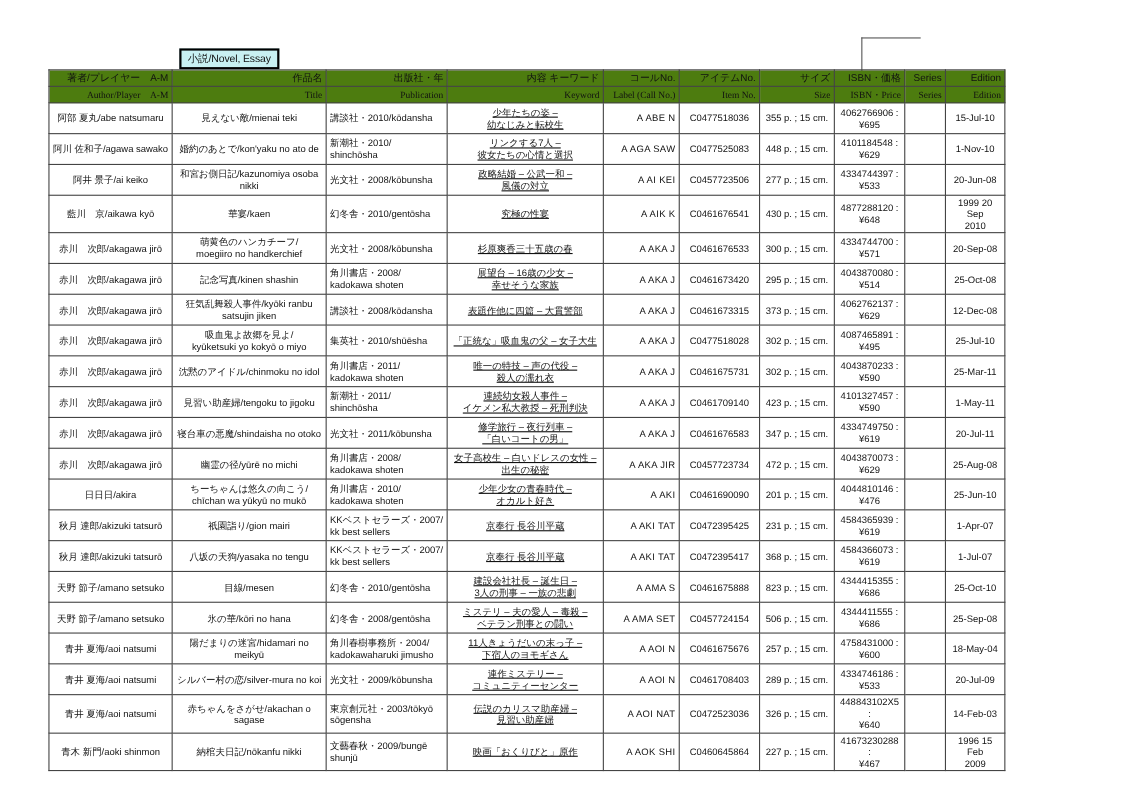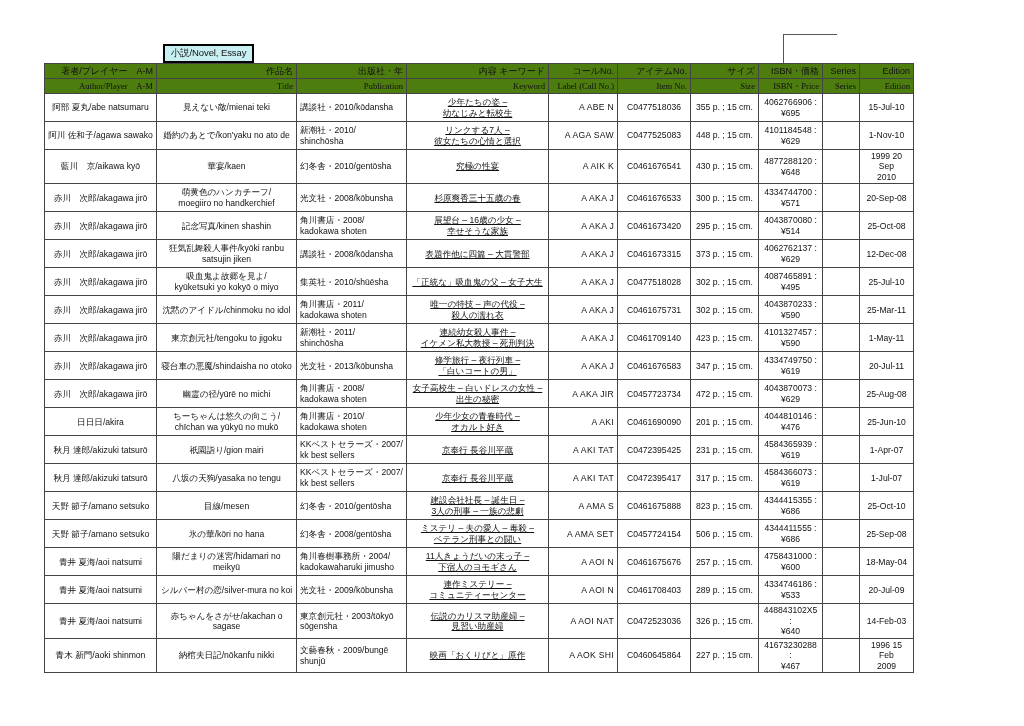--- a/index.html
+++ b/index.html
@@ -163,20 +163,32 @@
           <td class="c-pub">新潮社・2010/<br>shinchōsha</td>
           <td class="c-keyword">リンクする7人 –<br>彼女たちの心情と選択</td>
           <td class="c-label">A  AGA  SAW</td>
           <td class="c-item">C0477525083</td>
           <td class="c-size">448 p. ; 15 cm.</td>
           <td class="c-isbn">4101184548 :<br>¥629</td>
           <td class="c-series"></td>
           <td class="c-edition">1-Nov-10</td>
         </tr>
         <tr>
+          <td class="c-author">阿井 景子/ai keiko</td>
+          <td class="c-title">和宮お側日記/kazunomiya osoba nikki</td>
+          <td class="c-pub">光文社・2008/kōbunsha</td>
+          <td class="c-keyword">政略結婚 – 公武一和 –<br>風儀の対立</td>
+          <td class="c-label">A  AI  KEI</td>
+          <td class="c-item">C0457723506</td>
+          <td class="c-size">277 p. ; 15 cm.</td>
+          <td class="c-isbn">4334744397 :<br>¥533</td>
+          <td class="c-series"></td>
+          <td class="c-edition">20-Jun-08</td>
+        </tr>
+        <tr>
           <td class="c-author">藍川　京/aikawa kyō</td>
           <td class="c-title">華宴/kaen</td>
           <td class="c-pub">幻冬舎・2010/gentōsha</td>
           <td class="c-keyword">究極の性宴</td>
           <td class="c-label">A  AIK  K</td>
           <td class="c-item">C0461676541</td>
           <td class="c-size">430 p. ; 15 cm.</td>
           <td class="c-isbn">4877288120 :<br>¥648</td>
           <td class="c-series"></td>
           <td class="c-edition">1999 20 Sep<br>2010</td>
@@ -236,34 +248,34 @@
           <td class="c-keyword">唯一の特技 – 声の代役 –<br>殺人の濡れ衣</td>
           <td class="c-label">A  AKA  J</td>
           <td class="c-item">C0461675731</td>
           <td class="c-size">302 p. ; 15 cm.</td>
           <td class="c-isbn">4043870233 :<br>¥590</td>
           <td class="c-series"></td>
           <td class="c-edition">25-Mar-11</td>
         </tr>
         <tr>
           <td class="c-author">赤川　次郎/akagawa jirō</td>
-          <td class="c-title">東京創元社/tengoku to jigoku</td>
+          <td class="c-title">見習い助産婦/tengoku to jigoku</td>
           <td class="c-pub">新潮社・2011/<br>shinchōsha</td>
           <td class="c-keyword">連続幼女殺人事件 –<br>イケメン私大教授 – 死刑判決</td>
           <td class="c-label">A  AKA  J</td>
           <td class="c-item">C0461709140</td>
           <td class="c-size">423 p. ; 15 cm.</td>
           <td class="c-isbn">4101327457 :<br>¥590</td>
           <td class="c-series"></td>
           <td class="c-edition">1-May-11</td>
         </tr>
         <tr>
           <td class="c-author">赤川　次郎/akagawa jirō</td>
           <td class="c-title">寝台車の悪魔/shindaisha no otoko</td>
-          <td class="c-pub">光文社・2013/kōbunsha</td>
+          <td class="c-pub">光文社・2011/kōbunsha</td>
           <td class="c-keyword">修学旅行 – 夜行列車 –<br>「白いコートの男」</td>
           <td class="c-label">A  AKA  J</td>
           <td class="c-item">C0461676583</td>
           <td class="c-size">347 p. ; 15 cm.</td>
           <td class="c-isbn">4334749750 :<br>¥619</td>
           <td class="c-series"></td>
           <td class="c-edition">20-Jul-11</td>
         </tr>
         <tr>
           <td class="c-author">赤川　次郎/akagawa jirō</td>
@@ -301,21 +313,21 @@
           <td class="c-series"></td>
           <td class="c-edition">1-Apr-07</td>
         </tr>
         <tr>
           <td class="c-author">秋月 達郎/akizuki tatsurō</td>
           <td class="c-title">八坂の天狗/yasaka no tengu</td>
           <td class="c-pub">KKベストセラーズ・2007/<br>kk best sellers</td>
           <td class="c-keyword">京奉行 長谷川平蔵</td>
           <td class="c-label">A  AKI  TAT</td>
           <td class="c-item">C0472395417</td>
-          <td class="c-size">317 p. ; 15 cm.</td>
+          <td class="c-size">368 p. ; 15 cm.</td>
           <td class="c-isbn">4584366073 :<br>¥619</td>
           <td class="c-series"></td>
           <td class="c-edition">1-Jul-07</td>
         </tr>
         <tr>
           <td class="c-author">天野 節子/amano setsuko</td>
           <td class="c-title">目線/mesen</td>
           <td class="c-pub">幻冬舎・2010/gentōsha</td>
           <td class="c-keyword">建設会社社長 – 誕生日 –<br>3人の刑事 – 一族の悲劇</td>
           <td class="c-label">A  AMA  S</td>

